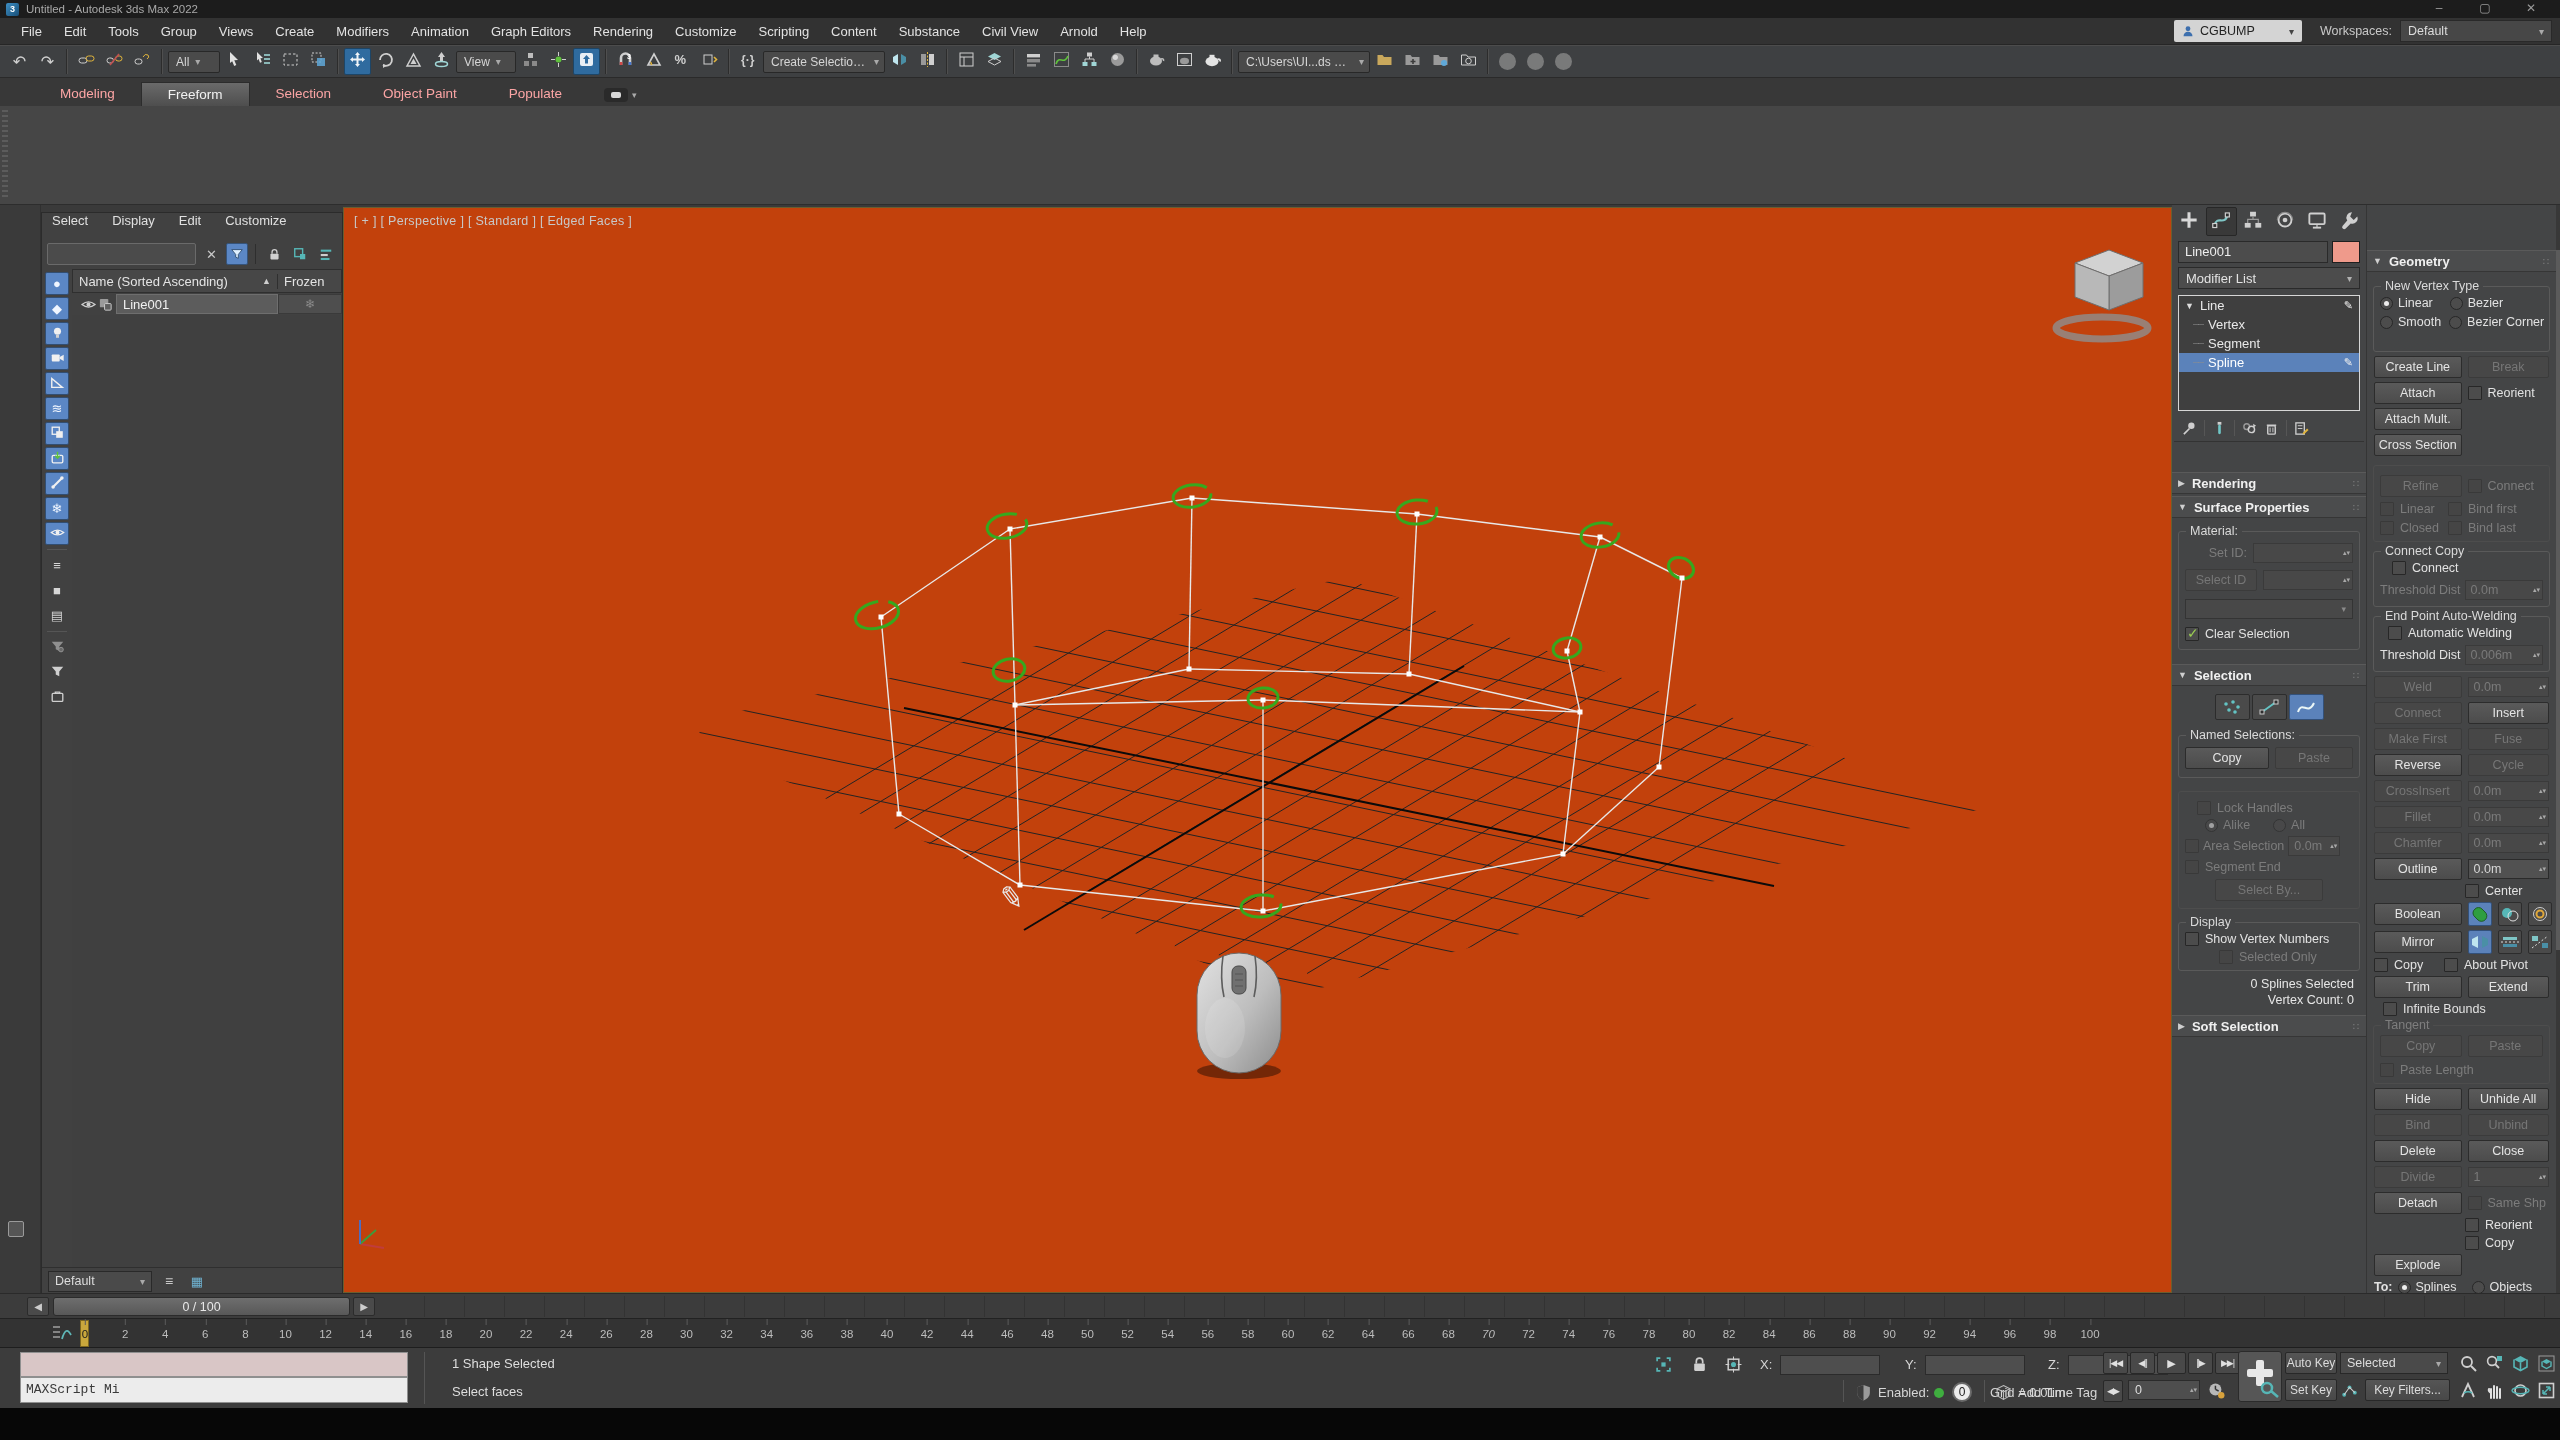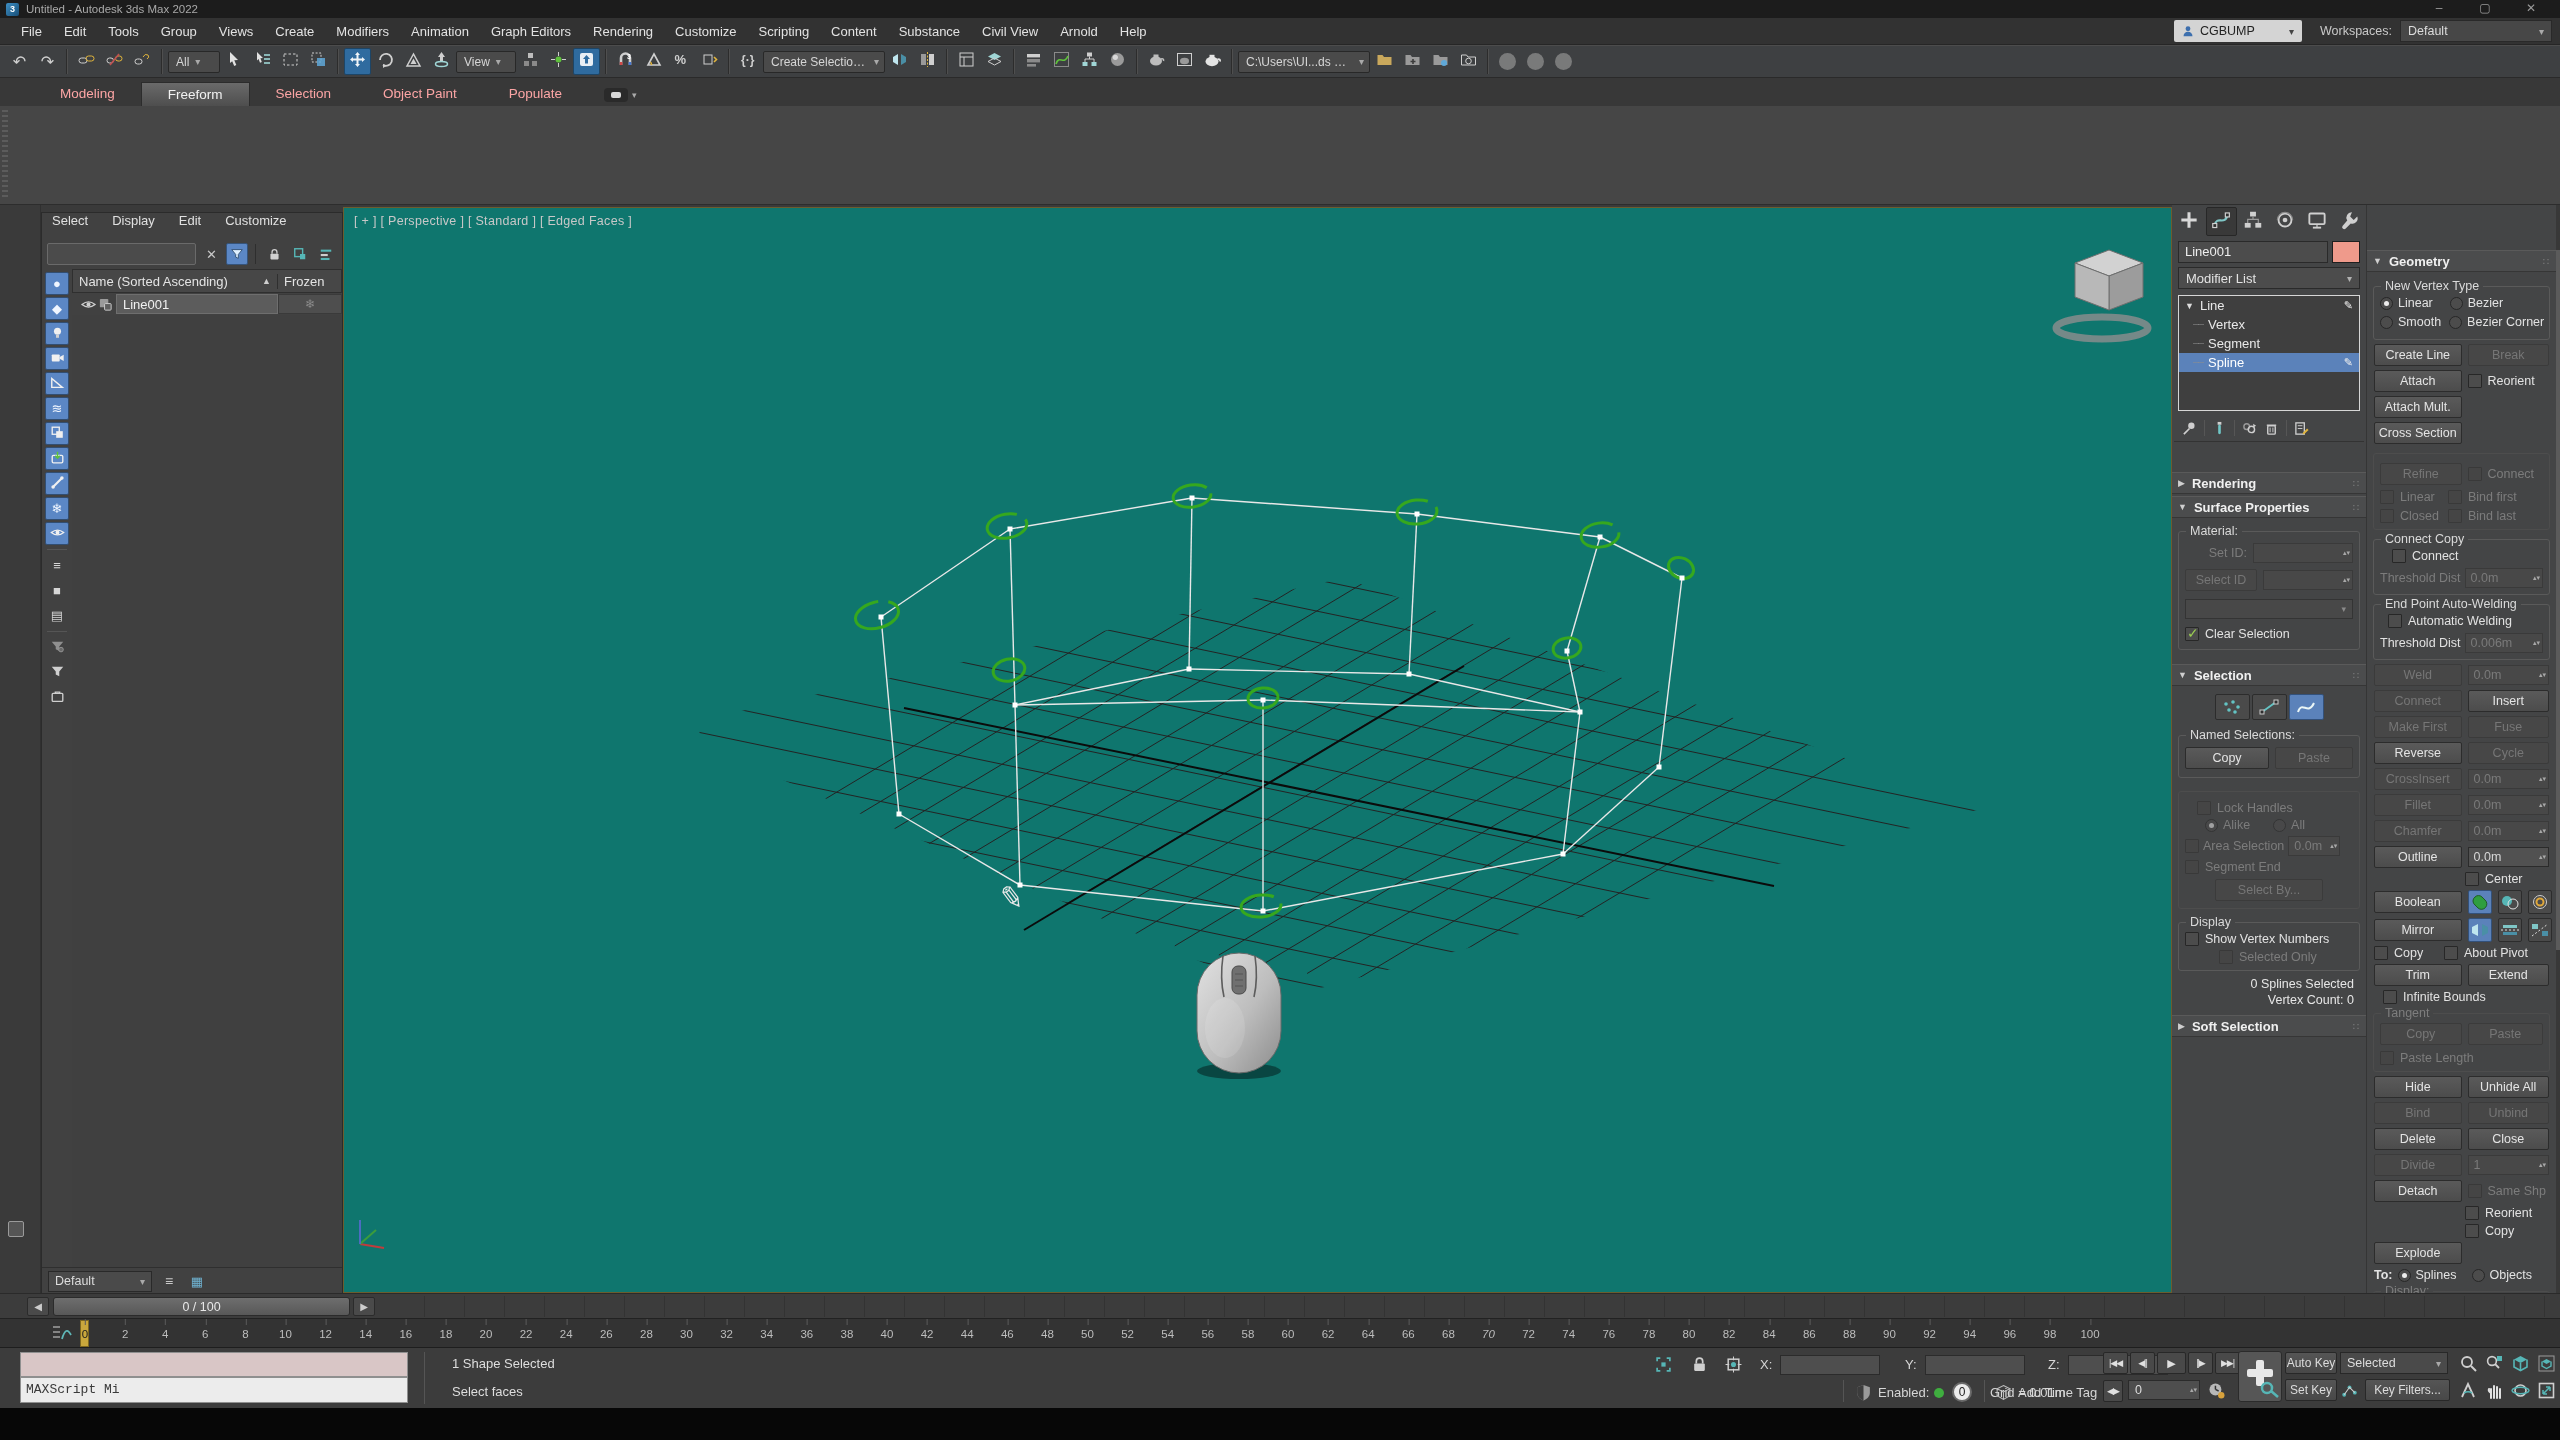--- a/index.html
+++ b/index.html
@@ -66,21 +66,21 @@
   .exrow{height:22px;display:flex;align-items:center;font-size:13px}
   .exrow .ricons{width:44px;display:flex;justify-content:flex-end;gap:2px;padding-right:3px}
   .exrow .rname{flex:1;height:20px;line-height:20px;padding-left:6px;color:#f1f1f1}
   .exrow.sel .rname{background:#5c5c5c;border:1px solid #6e6e6e}
   .exrow .rfro{width:64px;height:20px;background:#4e4e4e;border:1px solid #3a3a3a;color:#8b8b8b;text-align:center;line-height:19px;font-size:12px}
   #exbottom{height:27px;flex:none;display:flex;align-items:center;gap:6px;padding:2px 6px;border-top:1px solid #2f2f2f}
   #exlayerdd{width:104px;height:21px;background:#4a4a4a;border:1px solid #292929;display:flex;align-items:center;padding:0 6px;font-size:12.5px;color:#ddd}
   #exlayerdd .car{margin-left:auto;color:#aaa;font-size:10px}
 
   
-  #vp{left:343px;top:2px;width:1829px;height:1086px;background:#0f766e;border:1px solid #6b5d2e;overflow:hidden}
+  #vp{left:343px;top:2px;width:1829px;height:1086px;background:#c2410c;border:1px solid #6b5d2e;overflow:hidden}
   #vplabel{position:absolute;left:10px;top:6px;color:#c8c8c8;font-size:12.5px;letter-spacing:.3px}
   #vpsvg{position:absolute;left:0;top:0}
   #pencil{position:absolute;left:655px;top:672px;font-size:30px;color:#e9e9e9;transform:rotate(8deg)}
   #tripod{position:absolute;left:6px;bottom:38px}
 
   
   #cpanel{left:2172px;top:0;width:388px;height:1088px;background:#444546;display:flex}
   .cpl{width:194px;flex:none;display:flex;flex-direction:column}
   .cpr{width:190px;flex:none;border-left:1px solid #353535;position:relative;overflow:hidden}
   #cpscroll{position:absolute;right:0;top:0;width:4px;height:1088px;background:#383838}
@@ -1007,21 +1007,21 @@
           <span class="grip">∷</span>
       </div>
       <div class="grp" style="margin-top:14px">
         <span class="glab">New Vertex Type</span>
         <div class="row" style="margin:0;gap:5px">
           <span class="rd on"></span>
             <span class="lbl">Linear</span>
           <span class="rd" style="margin-left:12px"></span>
             <span class="lbl">Bezier</span>
         </div>
-        <div class="row" style="margin:5px 0 4px;gap:5px">
+        <div class="row" style="margin:5px 0 16px;gap:5px">
           <span class="rd"></span>
             <span class="lbl">Smooth</span>
           <span class="rd" style="margin-left:3px"></span>
             <span class="lbl">Bezier Corner</span>
         </div>
       </div>
       <div class="row">
         <span class="pbtn half">Create Line</span>
         <span class="pbtn half2 dis">Break</span>
       </div>

